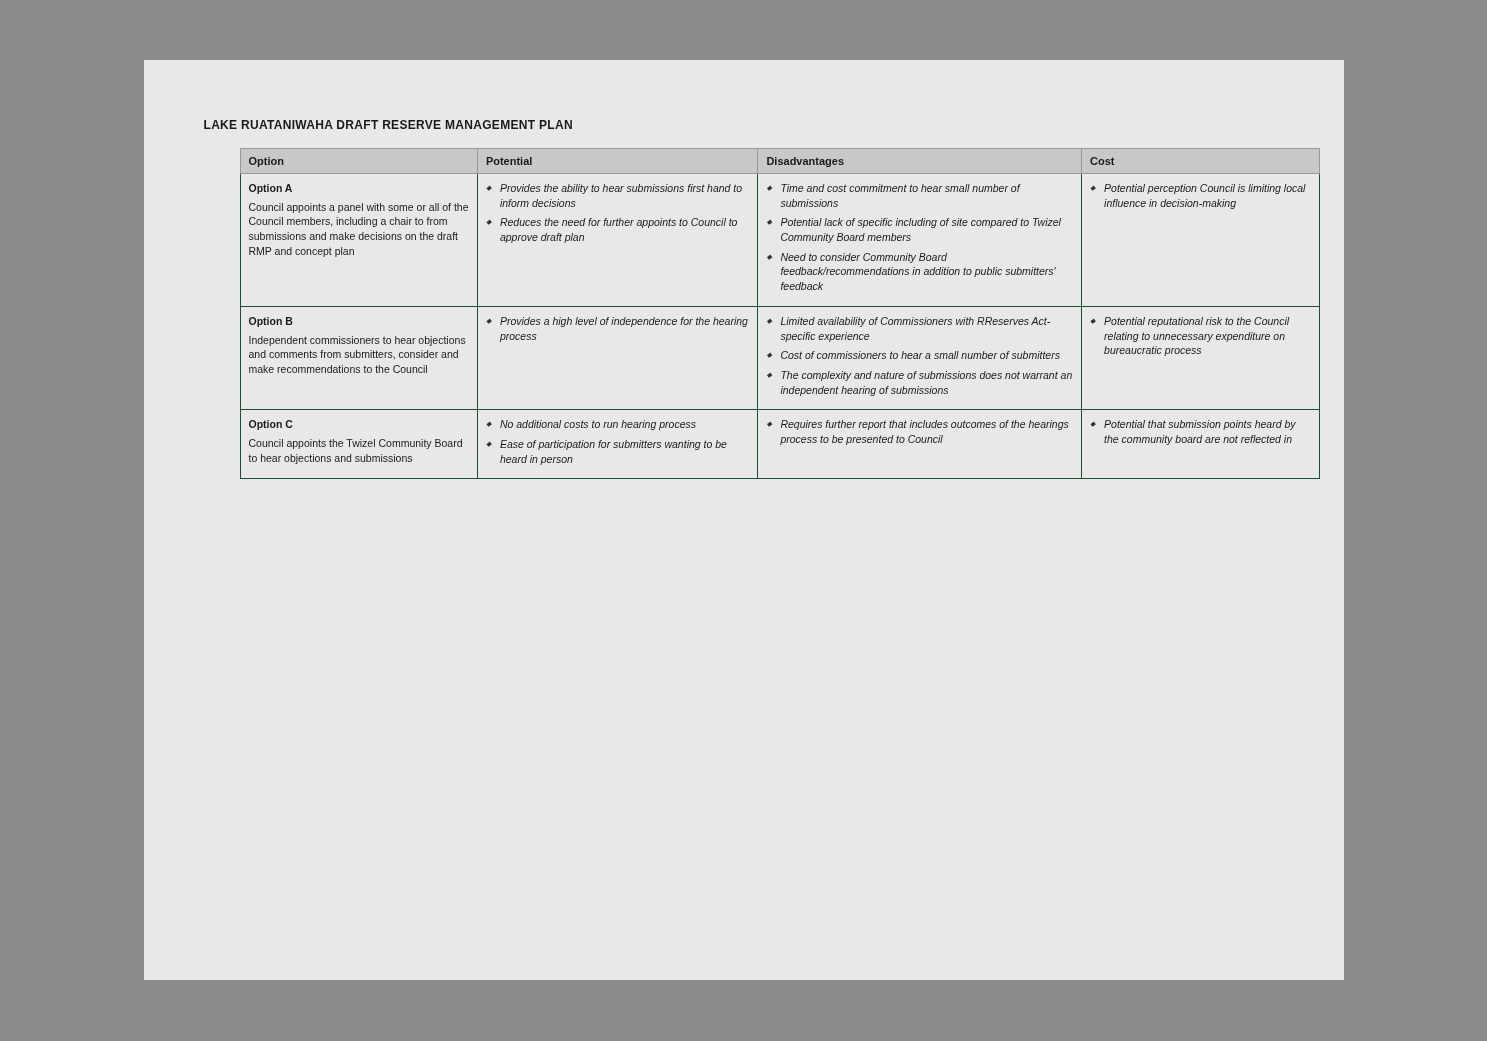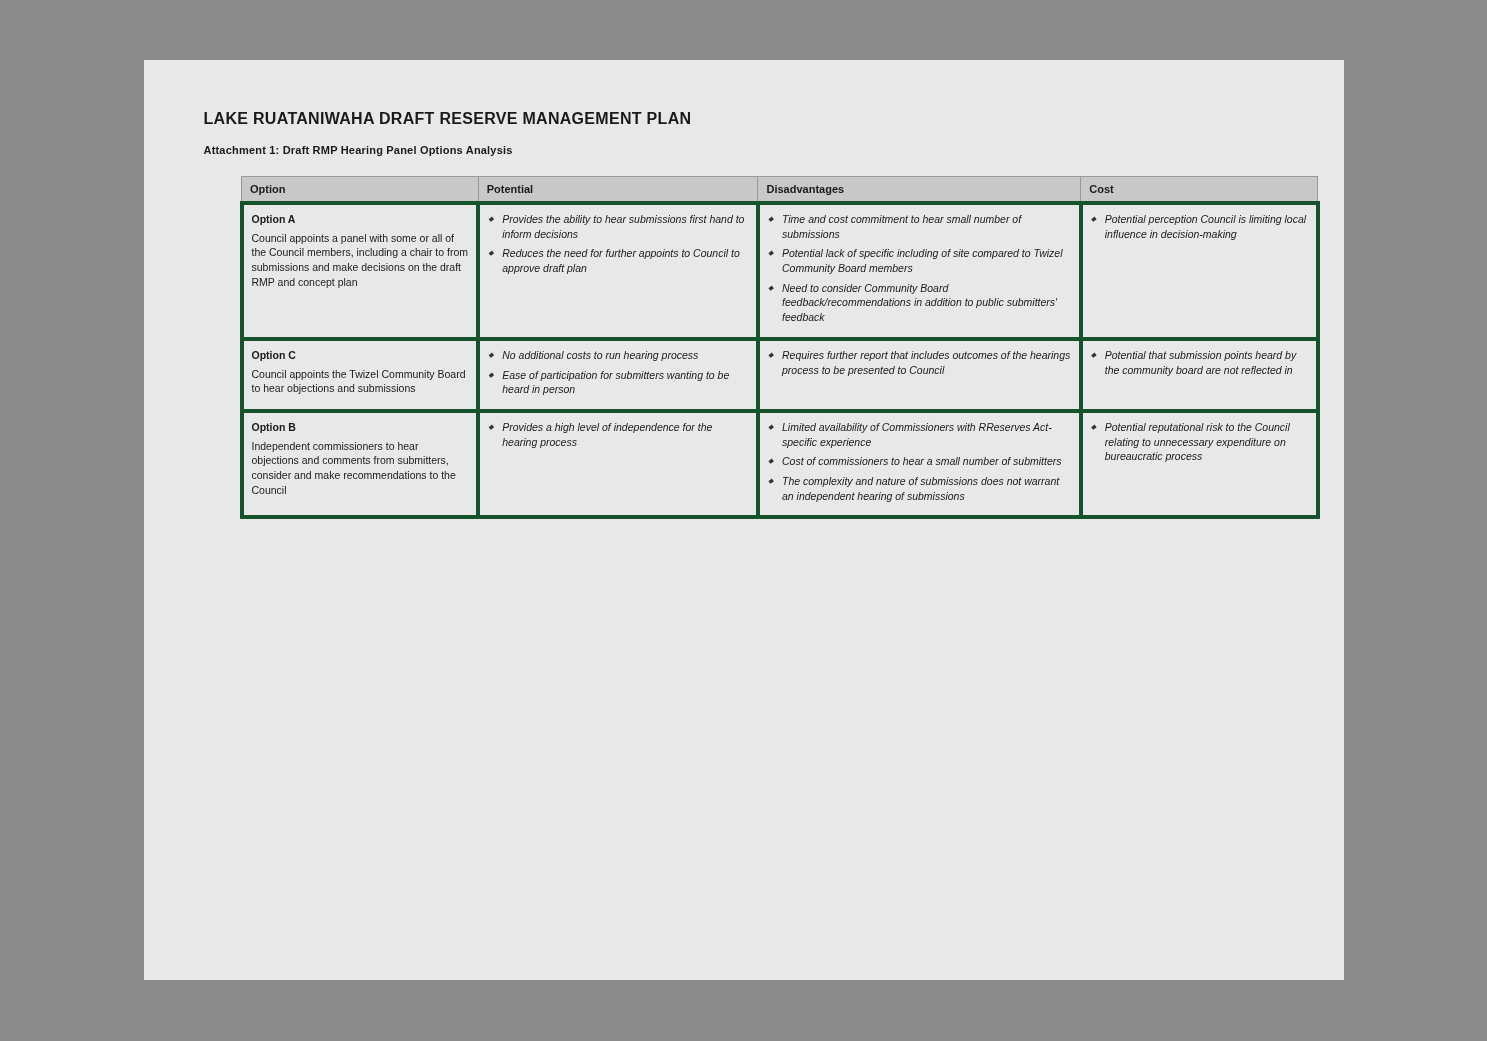--- a/index.html
+++ b/index.html
@@ -22,24 +22,25 @@
     }
 
     .document-container {
       background-color: #e8e8e8;
       padding: 50px 60px;
       width: 1200px;
       min-height: 920px;
     }
 
     .doc-title {
-      font-size: 16px;
+      font-size: 12px;
       font-weight: bold;
       margin-bottom: 16px;
       letter-spacing: 0.3px;
+      margin-top: 8px;
     }
 
     .doc-subtitle {
       font-size: 11px;
       font-weight: bold;
       margin-bottom: 20px;
       letter-spacing: 0.2px;
     }
 
     table {
@@ -58,21 +59,21 @@
     thead th {
       background-color: #c8c8c8;
       border: 1px solid #999;
       padding: 6px 8px;
       text-align: left;
       font-weight: bold;
       font-size: 11px;
     }
 
     tbody td {
-      border: 4px solid #14532d;
+      border: 1px solid #14532d;
       padding: 7px 8px;
       vertical-align: top;
       background-color: #e8e8e8;
       line-height: 1.4;
     }
 
     .option-name {
       font-weight: bold;
       display: block;
       margin-bottom: 4px;
@@ -101,21 +102,20 @@
       color: #333;
     }
   </style>
 </head>
 <body>
 
 <div class="document-container">
 
   <div class="doc-title">LAKE RUATANIWAHA DRAFT RESERVE MANAGEMENT PLAN</div>
 
-  <div class="doc-subtitle">Attachment 1: Draft RMP Hearing Panel Options Analysis</div>
 
   <table>
     <colgroup>
       <col class="col-option">
       <col class="col-advantages">
       <col class="col-disadvantages">
       <col class="col-risks">
     </colgroup>
     <thead>
       <tr>
@@ -141,54 +141,54 @@
               <li>Need to consider Community Board feedback/recommendations in addition to public submitters' feedback</li>
             </ul>
           </td>
           <td>
             <ul class="bullet-list">
               <li>Potential perception Council is limiting local influence in decision-making</li>
             </ul>
           </td>
         </tr>
         <tr>
-          <td><span class="option-name">Option C</span><span>Council appoints the Twizel Community Board to hear objections and submissions</span></td>
-          <td>
-            <ul class="bullet-list">
-              <li>No additional costs to run hearing process</li>
-              <li>Ease of participation for submitters wanting to be heard in person</li>
-            </ul>
-          </td>
-          <td>
-            <ul class="bullet-list">
-              <li>Requires further report that includes outcomes of the hearings process to be presented to Council</li>
-            </ul>
-          </td>
-          <td>
-            <ul class="bullet-list">
-              <li>Potential that submission points heard by the community board are not reflected in</li>
-            </ul>
-          </td>
-        </tr>
-        <tr>
           <td><span class="option-name">Option B</span><span>Independent commissioners to hear objections and comments from submitters, consider and make recommendations to the Council</span></td>
           <td>
             <ul class="bullet-list">
               <li>Provides a high level of independence for the hearing process</li>
             </ul>
           </td>
           <td>
             <ul class="bullet-list">
               <li>Limited availability of Commissioners with RReserves Act-specific experience</li>
               <li>Cost of commissioners to hear a small number of submitters</li>
               <li>The complexity and nature of submissions does not warrant an independent hearing of submissions</li>
             </ul>
           </td>
           <td>
             <ul class="bullet-list">
               <li>Potential reputational risk to the Council relating to unnecessary expenditure on bureaucratic process</li>
             </ul>
           </td>
         </tr>
+        <tr>
+          <td><span class="option-name">Option C</span><span>Council appoints the Twizel Community Board to hear objections and submissions</span></td>
+          <td>
+            <ul class="bullet-list">
+              <li>No additional costs to run hearing process</li>
+              <li>Ease of participation for submitters wanting to be heard in person</li>
+            </ul>
+          </td>
+          <td>
+            <ul class="bullet-list">
+              <li>Requires further report that includes outcomes of the hearings process to be presented to Council</li>
+            </ul>
+          </td>
+          <td>
+            <ul class="bullet-list">
+              <li>Potential that submission points heard by the community board are not reflected in</li>
+            </ul>
+          </td>
+        </tr>
       </tbody>
   </table>
 
 </div>
 
 </body></html>

